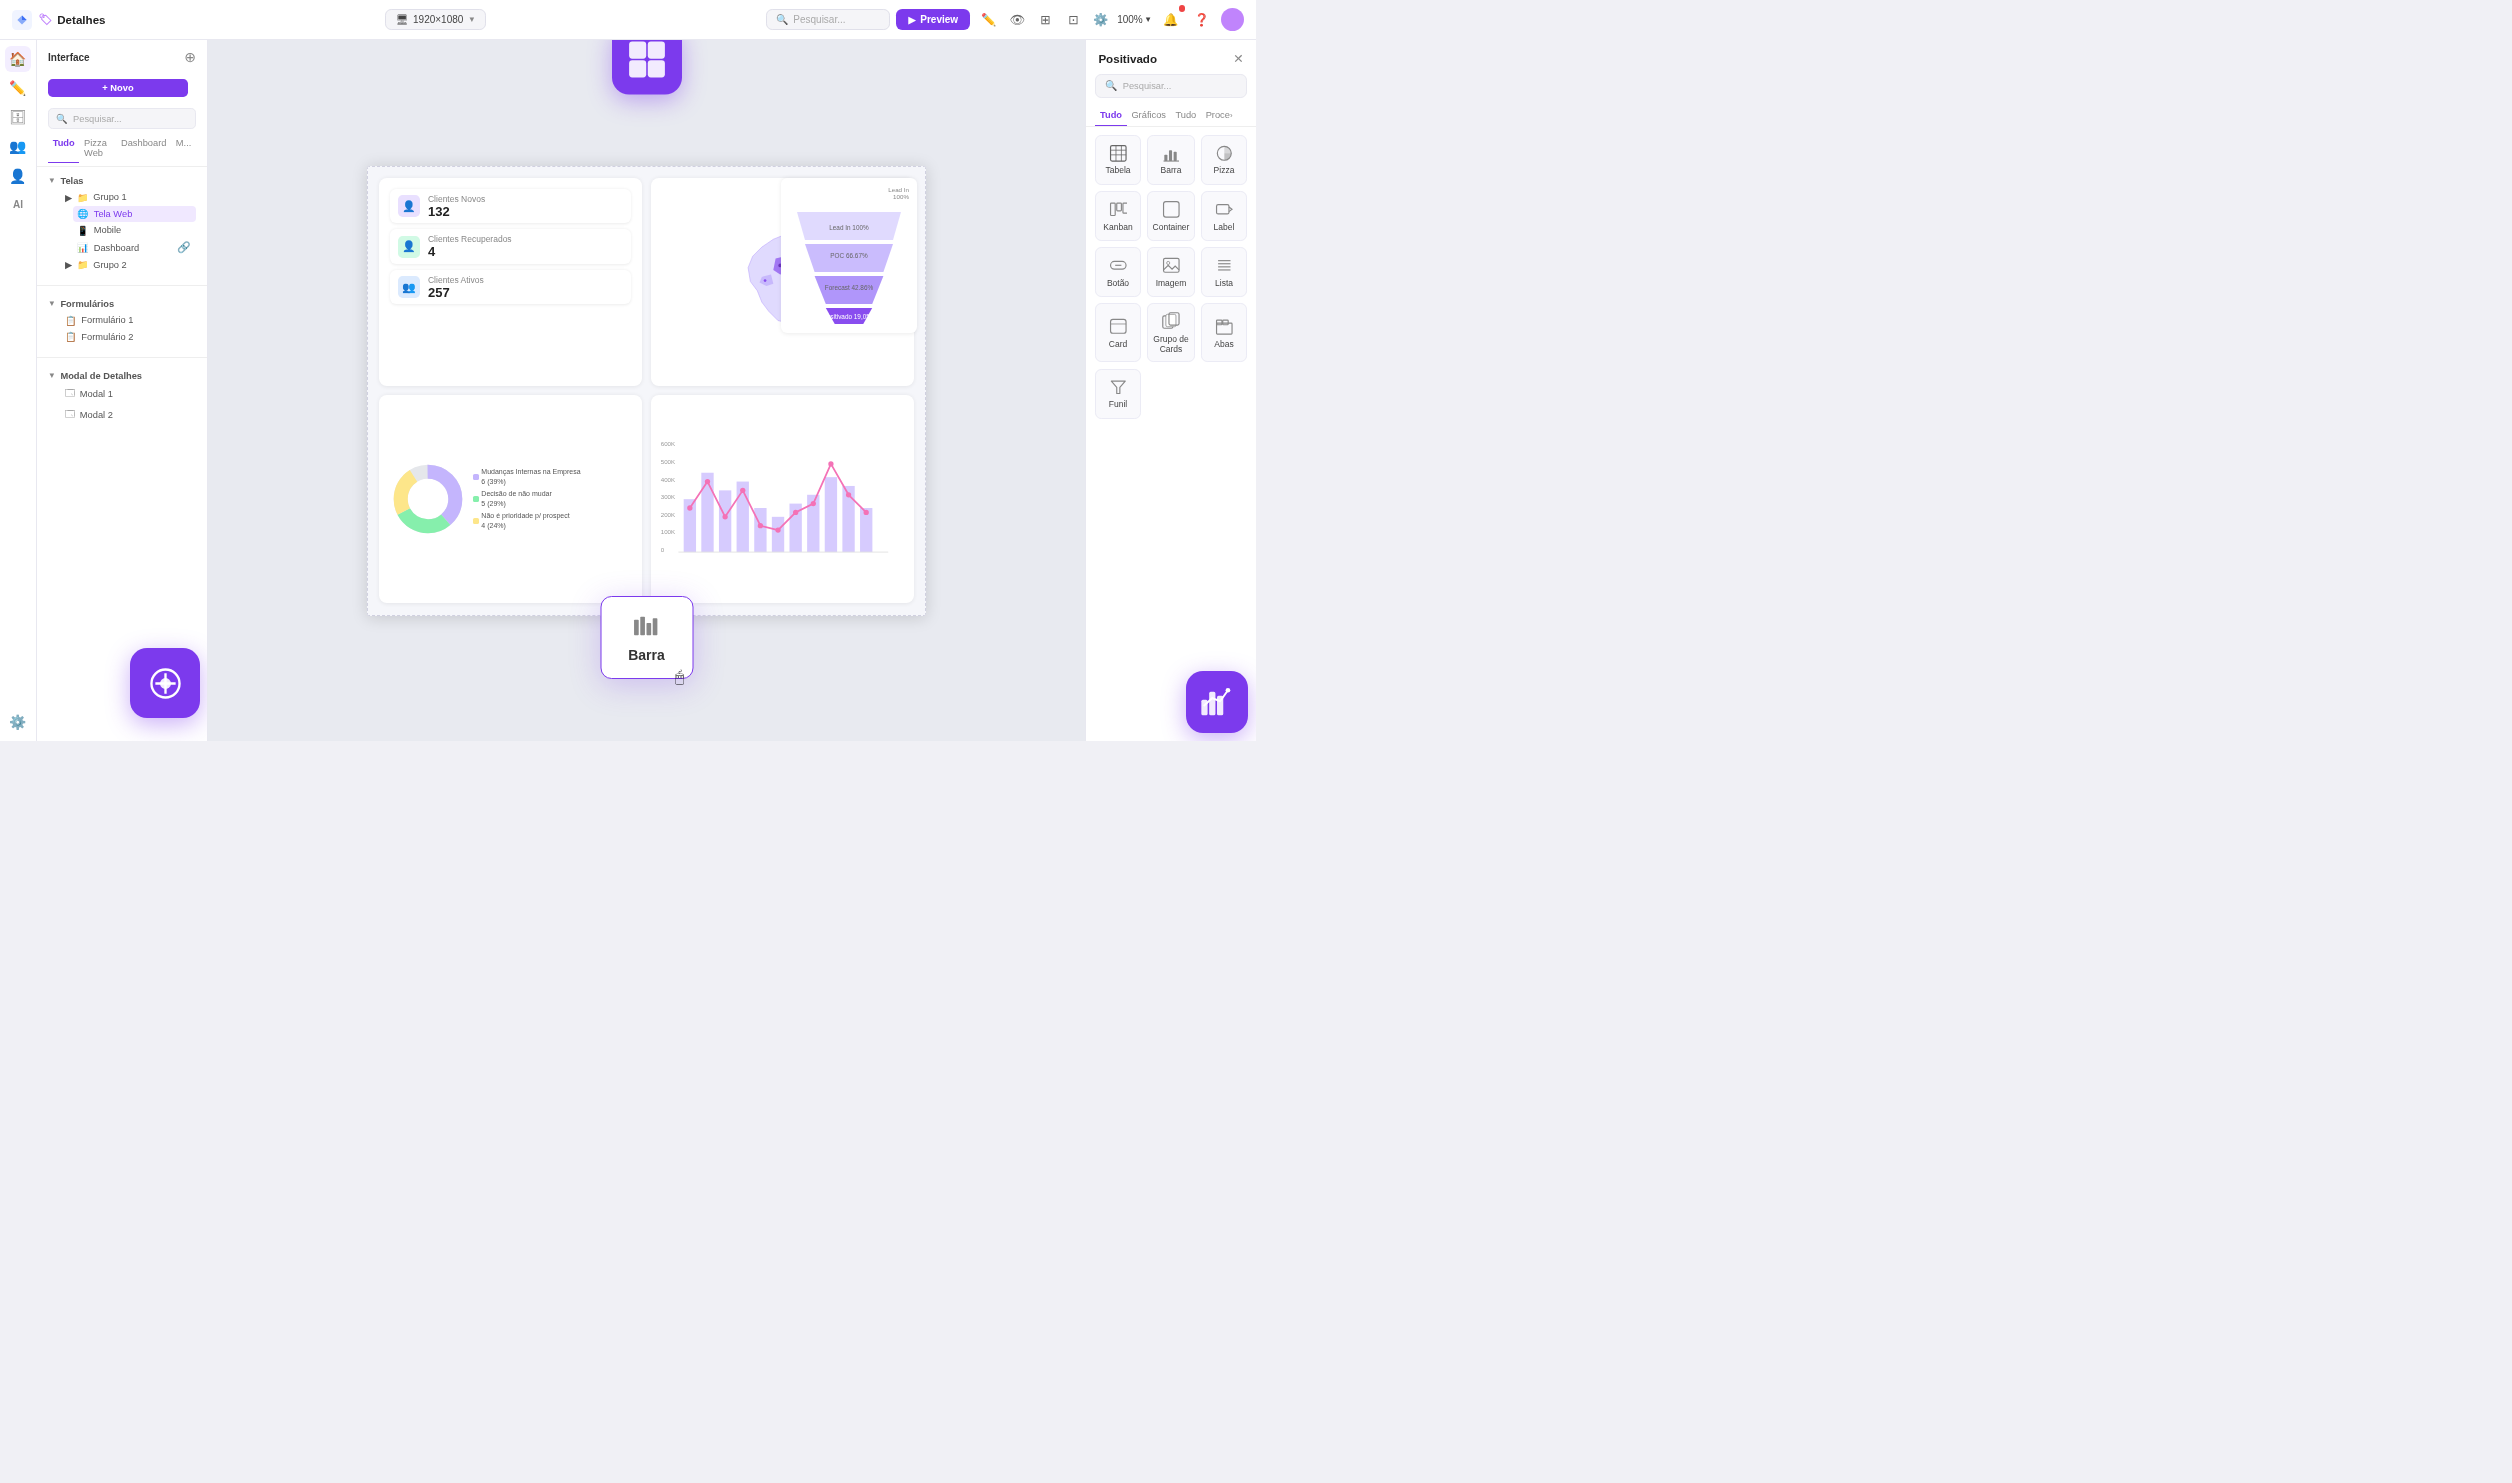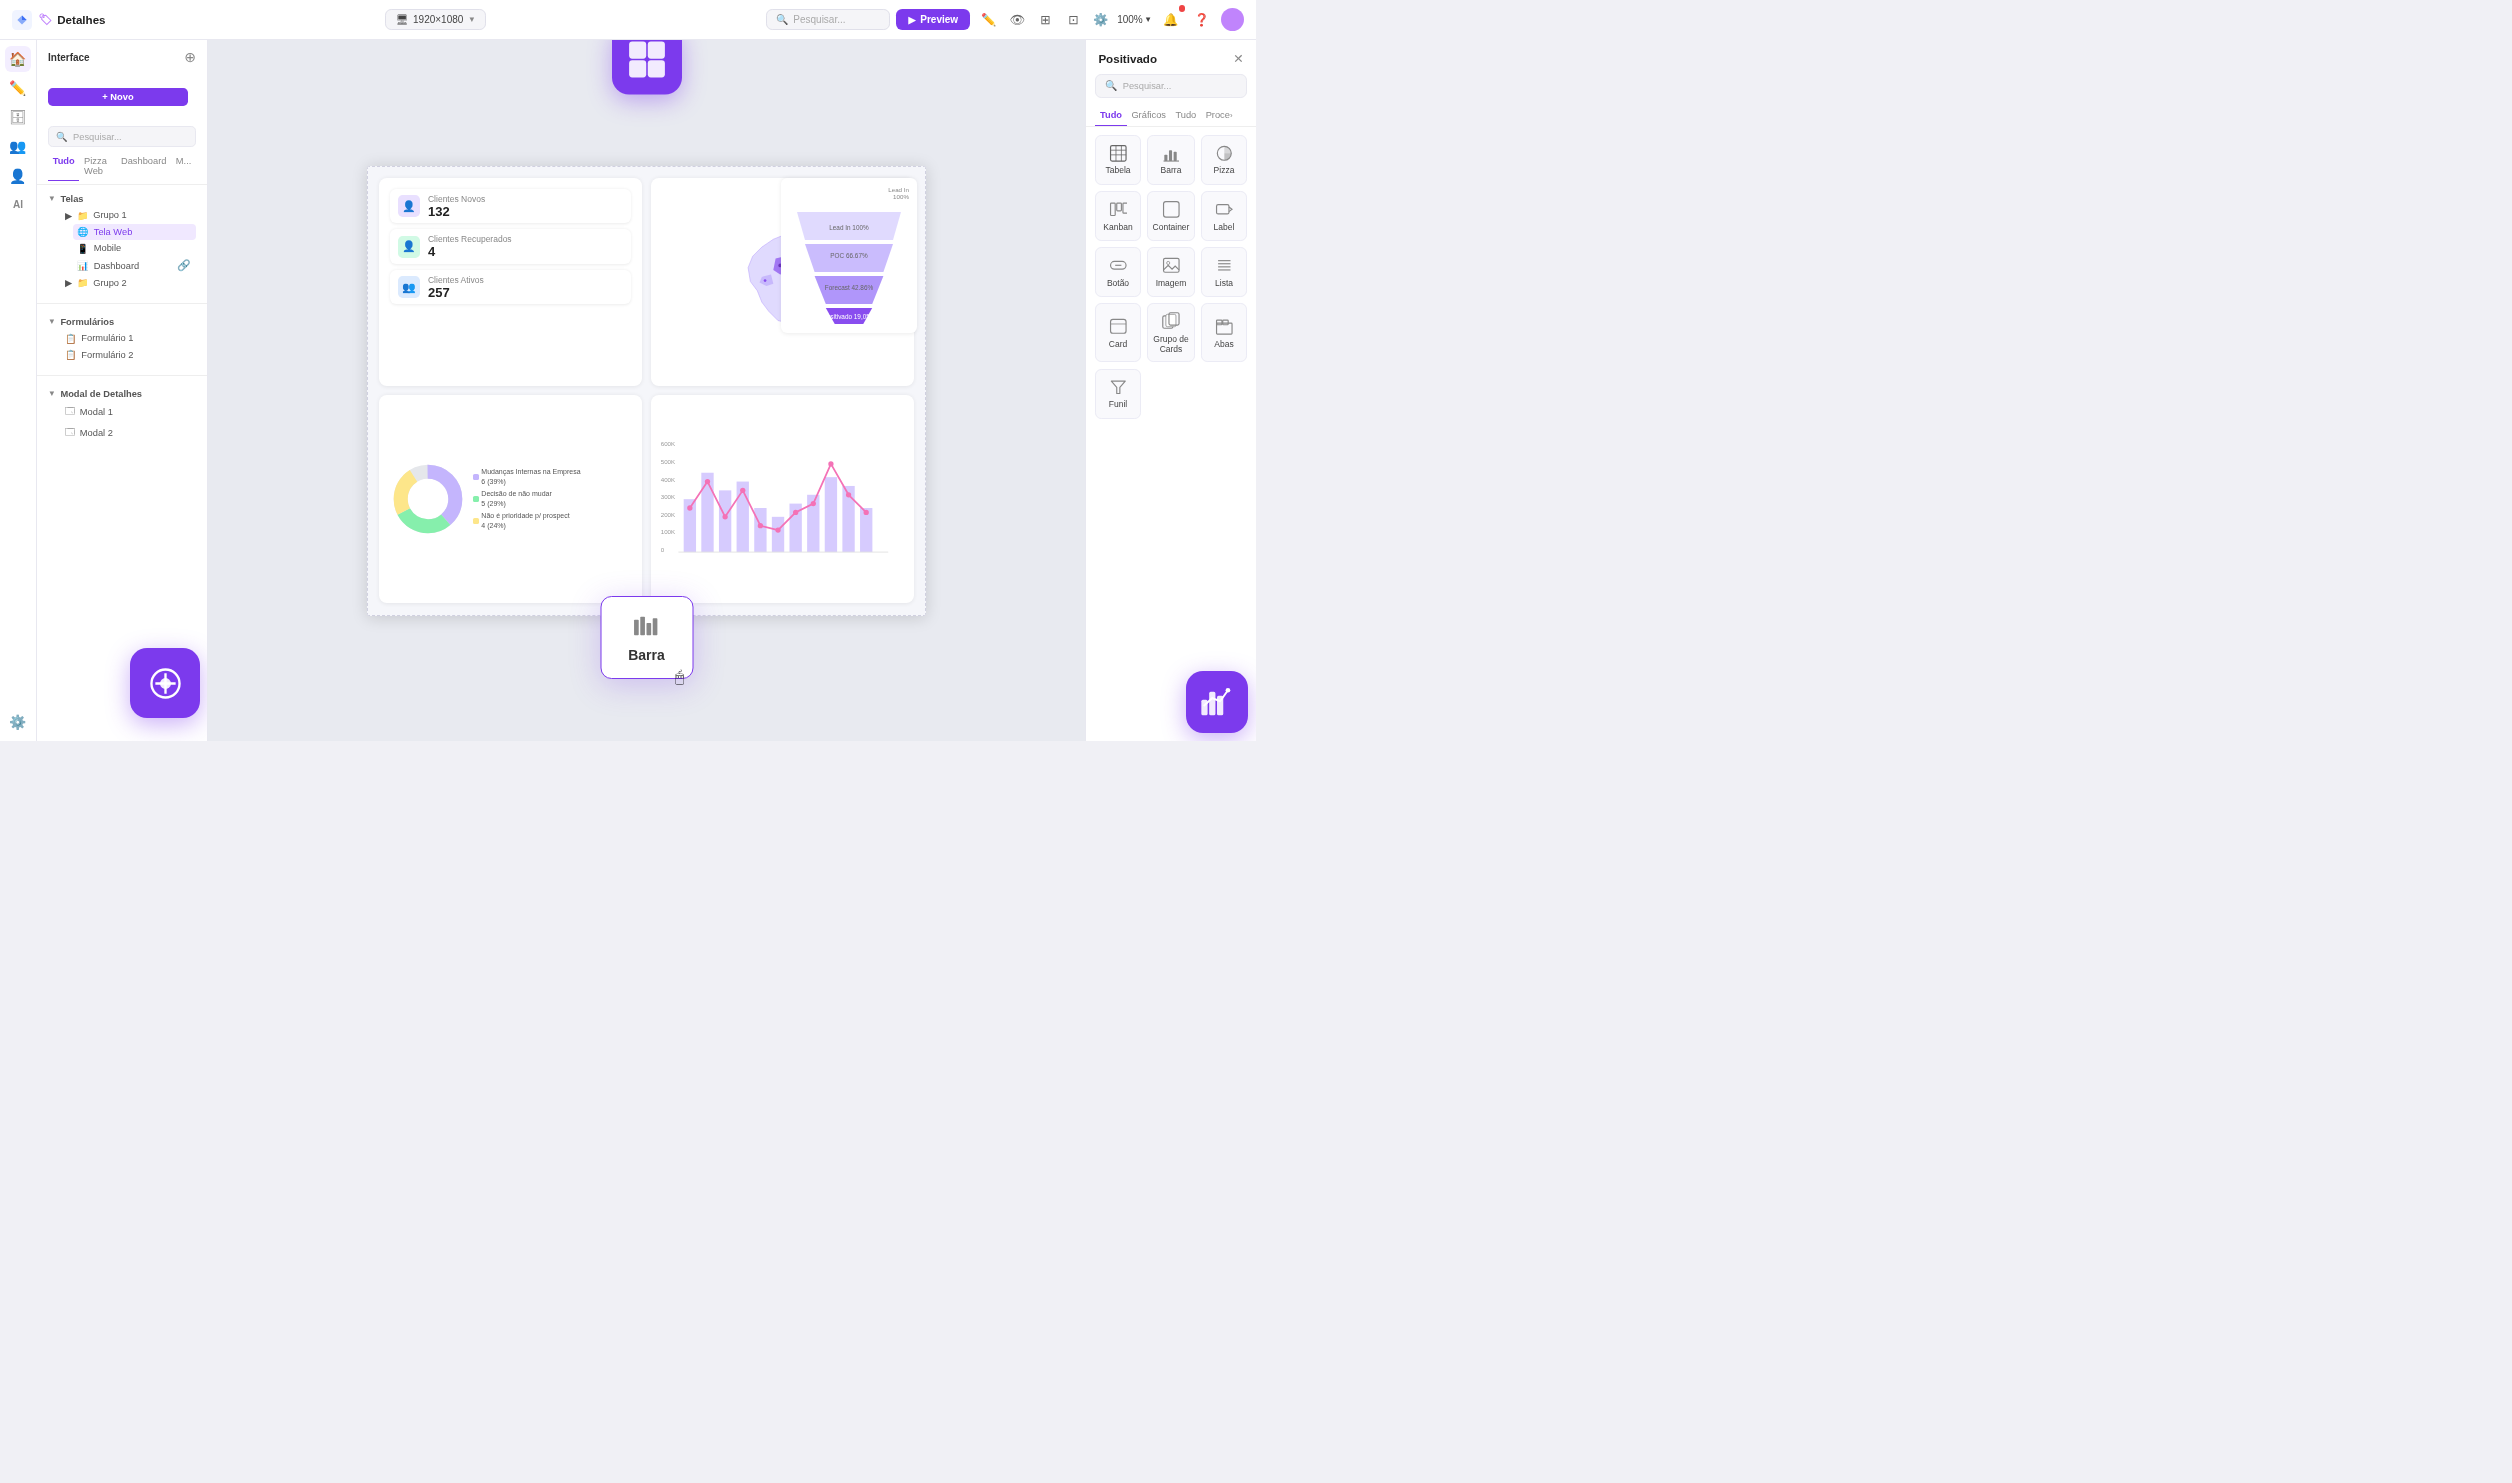--- a/index.html
+++ b/index.html
@@ -26,21 +26,21 @@
 
     
     .icon-sidebar { width: 37px; background: #fff; border-right: 0.8px solid #e8e8f0; display: flex; flex-direction: column; align-items: center; padding: 6.2px 0; gap: 3.1px; }
     .icon-sidebar-item { width: 26px; height: 26px; display: flex; align-items: center; justify-content: center; border-radius: 6.2px; cursor: pointer; color: #888; font-size: 14px; }
     .icon-sidebar-item.active { color: #7c3aed; background: #f3eeff; }
 
     
     .pages-panel { width: 171px; background: #fff; border-right: 0.8px solid #e8e8f0; display: flex; flex-direction: column; overflow: hidden; }
     .pages-panel-header { display: flex; align-items: center; justify-content: space-between; padding: 9.3px 11px 6.2px; }
     .pages-panel-title { font-size: 10px; font-weight: 600; color: #333; }
-    .add-btn { display: flex; align-items: center; gap: 4.7px; background: #7c3aed; color: #fff; border: none; border-radius: 4.7px; padding: 3.9px 9.3px; font-size: 9.3px; font-weight: 600; cursor: pointer; width: 140px; justify-content: center; margin: 17px 11px; }
+    .add-btn { display: flex; align-items: center; gap: 4.7px; background: #7c3aed; color: #fff; border: none; border-radius: 4.7px; padding: 3.9px 9.3px; font-size: 9.3px; font-weight: 600; cursor: pointer; width: 140px; justify-content: center; margin: 8px 11px; }
     .panel-search { display: flex; align-items: center; gap: 4.7px; background: #f5f5f8; border: 0.8px solid #e8e8f0; border-radius: 4.7px; padding: 3.9px 7.8px; margin: 3.1px 11px; font-size: 9.3px; color: #aaa; }
     .tab-row { display: flex; gap: 0; padding: 3.1px 11px; border-bottom: 0.8px solid #eee; }
     .tab-item { font-size: 9.3px; color: #888; padding: 3.1px 4.7px; cursor: pointer; border-bottom: 1.6px solid transparent; }
     .tab-item.active { color: #7c3aed; border-bottom: 1.6px solid #7c3aed; font-weight: 600; }
     .tree-section { padding: 6.2px 11px; }
     .tree-group-header { display: flex; align-items: center; gap: 4.7px; font-size: 9.3px; color: #555; font-weight: 600; margin-bottom: 3.1px; cursor: pointer; }
     .tree-group-header .arrow { font-size: 7.8px; color: #888; }
     .tree-item { display: flex; align-items: center; gap: 4.7px; font-size: 9.3px; color: #555; padding: 2.3px 4.7px; border-radius: 3.9px; cursor: pointer; justify-content: space-between; }
     .tree-item.active { background: #f0e8ff; color: #7c3aed; }
     .tree-item-label { display: flex; align-items: center; gap: 4.7px; }

